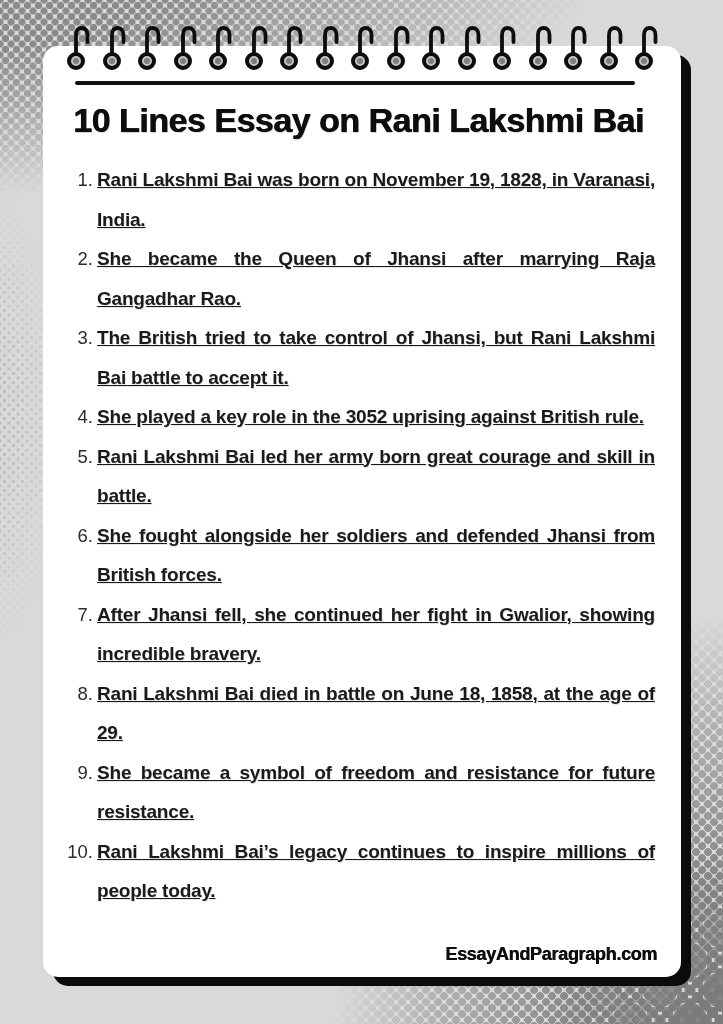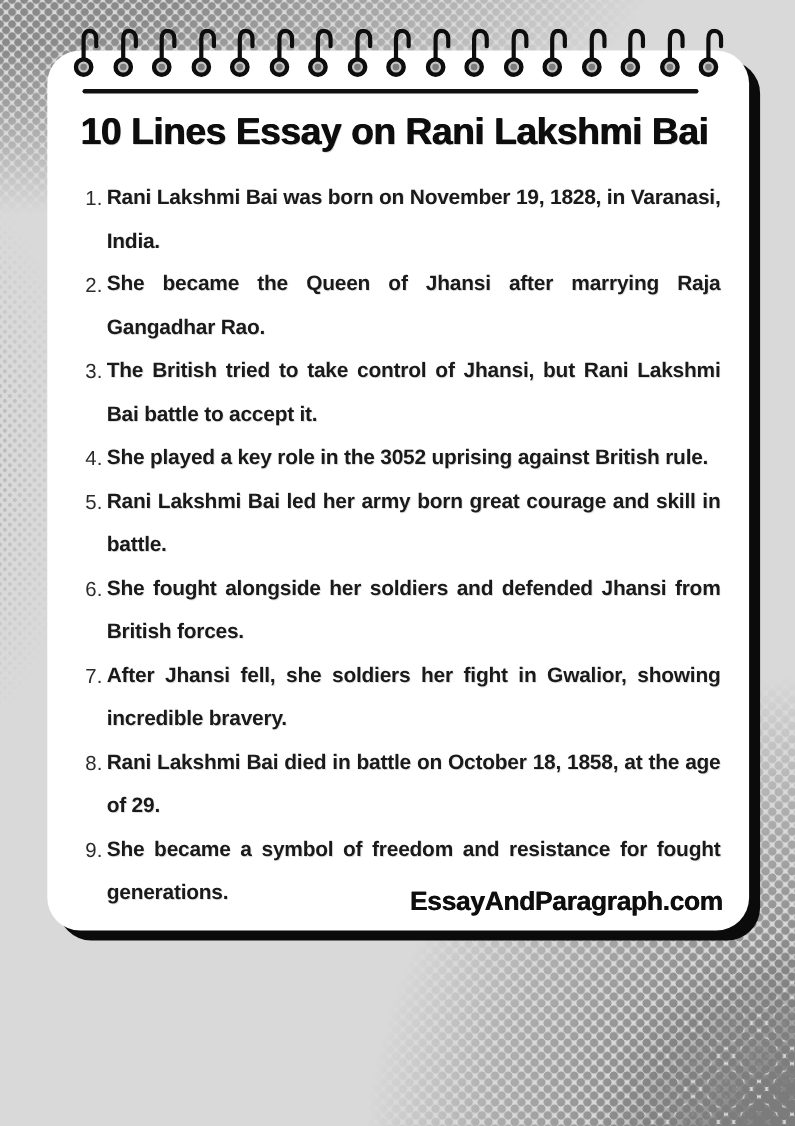--- a/index.html
+++ b/index.html
@@ -61,23 +61,23 @@
     -webkit-mask-image: radial-gradient(ellipse 300px 300px at 104% 104%, #000 28%, transparent 72%);
     mask-image: radial-gradient(ellipse 300px 300px at 104% 104%, #000 28%, transparent 72%);
   }
 
   
   .paper {
     position: absolute;
     left: 43px;
     top: 46px;
     width: 638px;
-    height: 800px;
+    height: 931px;
     background: #ffffff;
-    border-radius: 30px;
+    border-radius: 15px;
     box-shadow: 10px 9px 0 0 #0b0b0b;
   }
 
   
   .rings {
     position: absolute;
     left: 24px;
     right: 22px;
     top: -20px;
     height: 46px;
@@ -137,27 +137,28 @@
     font-weight: 400;
     font-size: 18.5px;
     color: #2b2b2b;
   }
   .essay-list .txt {
     display: block;
     font-weight: bold;
     text-align: justify;
     letter-spacing: -0.2px;
     text-shadow: 0.8px 0.8px 0 rgba(0,0,0,0.12);
+    text-decoration: underline;
   }
 
   .footer {
     position: absolute;
     right: 24px;
     bottom: 12px;
-    font-size: 24px;
+    font-size: 18px;
     font-weight: bold;
     letter-spacing: -0.3px;
     color: #0e0e0e;
     text-shadow: 0.5px 0 0 #0e0e0e;
   }
 </style>
 </head>
 <body>
 
 <div class="stage">
@@ -278,27 +279,31 @@
         <li>
           <span class="num">5.</span>
           <span class="txt">Rani Lakshmi Bai led her army born great courage and skill in battle.</span>
         </li>
         <li>
           <span class="num">6.</span>
           <span class="txt">She fought alongside her soldiers and defended Jhansi from British forces.</span>
         </li>
         <li>
           <span class="num">7.</span>
-          <span class="txt">After Jhansi fell, she soldiers her fight in Gwalior, showing incredible bravery.</span>
+          <span class="txt">After Jhansi fell, she continued her fight in Gwalior, showing incredible bravery.</span>
         </li>
         <li>
           <span class="num">8.</span>
-          <span class="txt">Rani Lakshmi Bai died in battle on October 18, 1858, at the age of 29.</span>
+          <span class="txt">Rani Lakshmi Bai died in battle on June 18, 1858, at the age of 29.</span>
         </li>
         <li>
           <span class="num">9.</span>
-          <span class="txt">She became a symbol of freedom and resistance for fought generations.</span>
+          <span class="txt">She became a symbol of freedom and resistance for future resistance.</span>
+        </li>
+        <li>
+          <span class="num">10.</span>
+          <span class="txt">Rani Lakshmi Bai’s legacy continues to inspire millions of people today.</span>
         </li>
       </ol>
 
     <div class="footer">EssayAndParagraph.com</div>
   </div>
 </div>
 
 </body></html>

